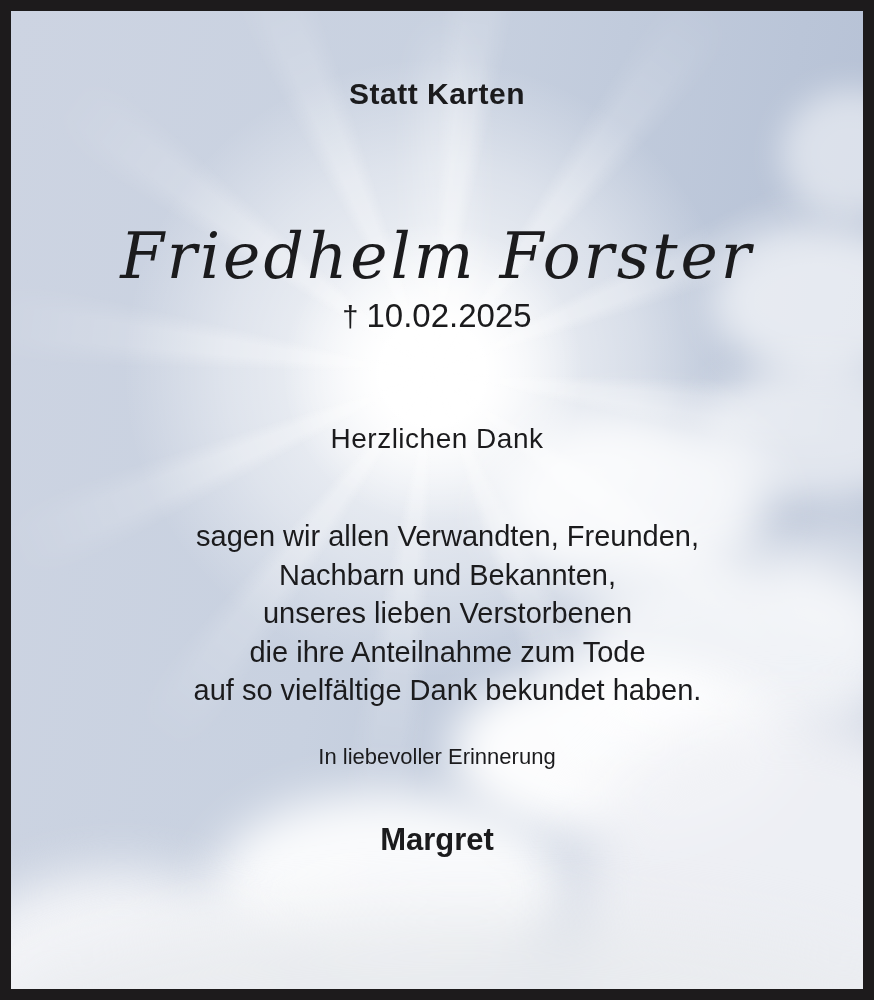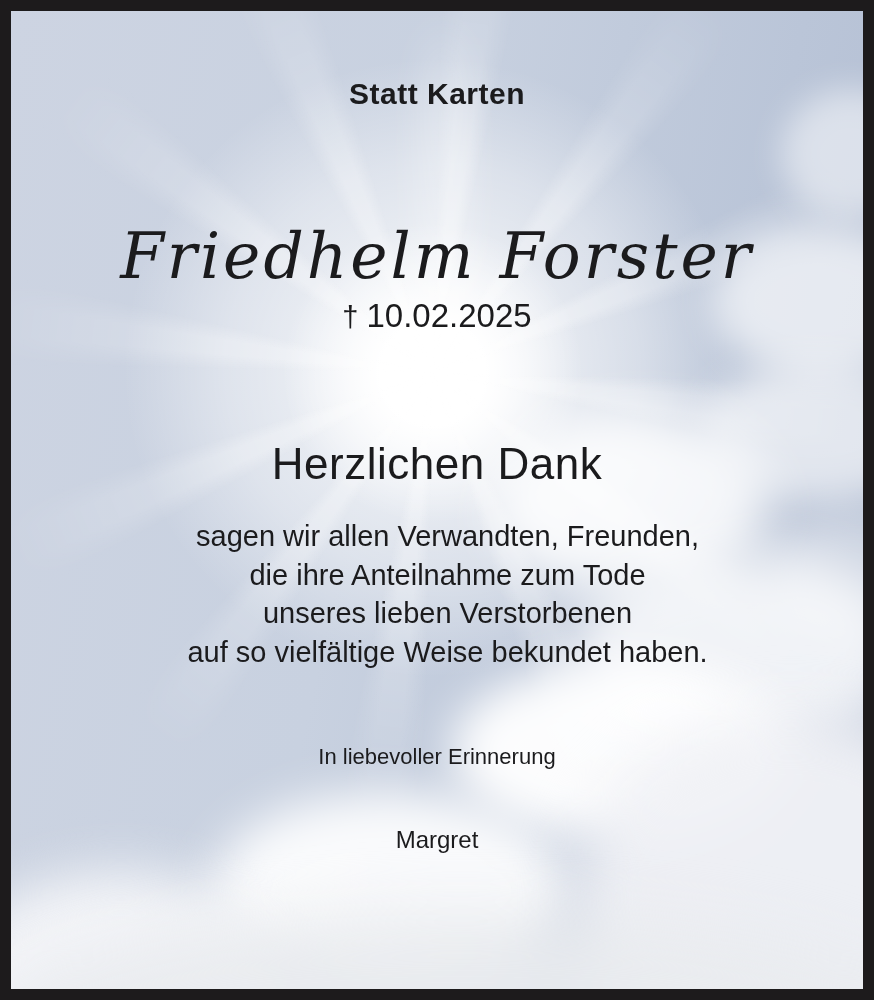--- a/index.html
+++ b/index.html
@@ -91,42 +91,42 @@
     top: 278px;
     font-size: 33px;
     font-weight: 400;
     margin-top: 8px;
   }
   .death-date .dagger {
     font-size: 29px;
     margin-right: 8px;
   }
   .headline {
-    top: 428px;
-    font-size: 44px;
+    top: 412px;
+    font-size: 28px;
     font-weight: 500;
     letter-spacing: 0.5px;
   }
   .body-text {
     top: 506px;
     font-size: 29px;
     line-height: 38.5px;
     font-weight: 400;
     margin-left: 21px;
   }
   .closing {
     top: 733px;
     font-size: 22px;
     font-weight: 400;
   }
   .mourners {
     top: 809px;
-    font-size: 24px;
+    font-size: 31px;
     line-height: 39px;
-    font-weight: 400;
+    font-weight: 700;
   }
 </style>
 </head>
 <body>
 
 <div class="page">
 
   <div class="sky"></div>
   <div class="rays"></div>
   <div class="beam"></div>
@@ -147,23 +147,24 @@
   <div class="txt deceased-name">Friedhelm Forster</div>
 
   <div class="txt death-date">
     <span class="dagger">†</span><span>10.02.2025</span>
   </div>
 
   <div class="txt headline">Herzlichen Dank</div>
 
   <div class="txt body-text">
     <div>sagen wir allen Verwandten, Freunden,</div>
+    <div>Nachbarn und Bekannten,</div>
+    <div>unseres lieben Verstorbenen</div>
     <div>die ihre Anteilnahme zum Tode</div>
-    <div>unseres lieben Verstorbenen</div>
-    <div>auf so vielfältige Weise bekundet haben.</div>
+    <div>auf so vielfältige Dank bekundet haben.</div>
   </div>
 
   <div class="txt closing">In liebevoller Erinnerung</div>
 
   <div class="txt mourners">
     <div>Margret</div>
   </div>
 
 </div>
 

